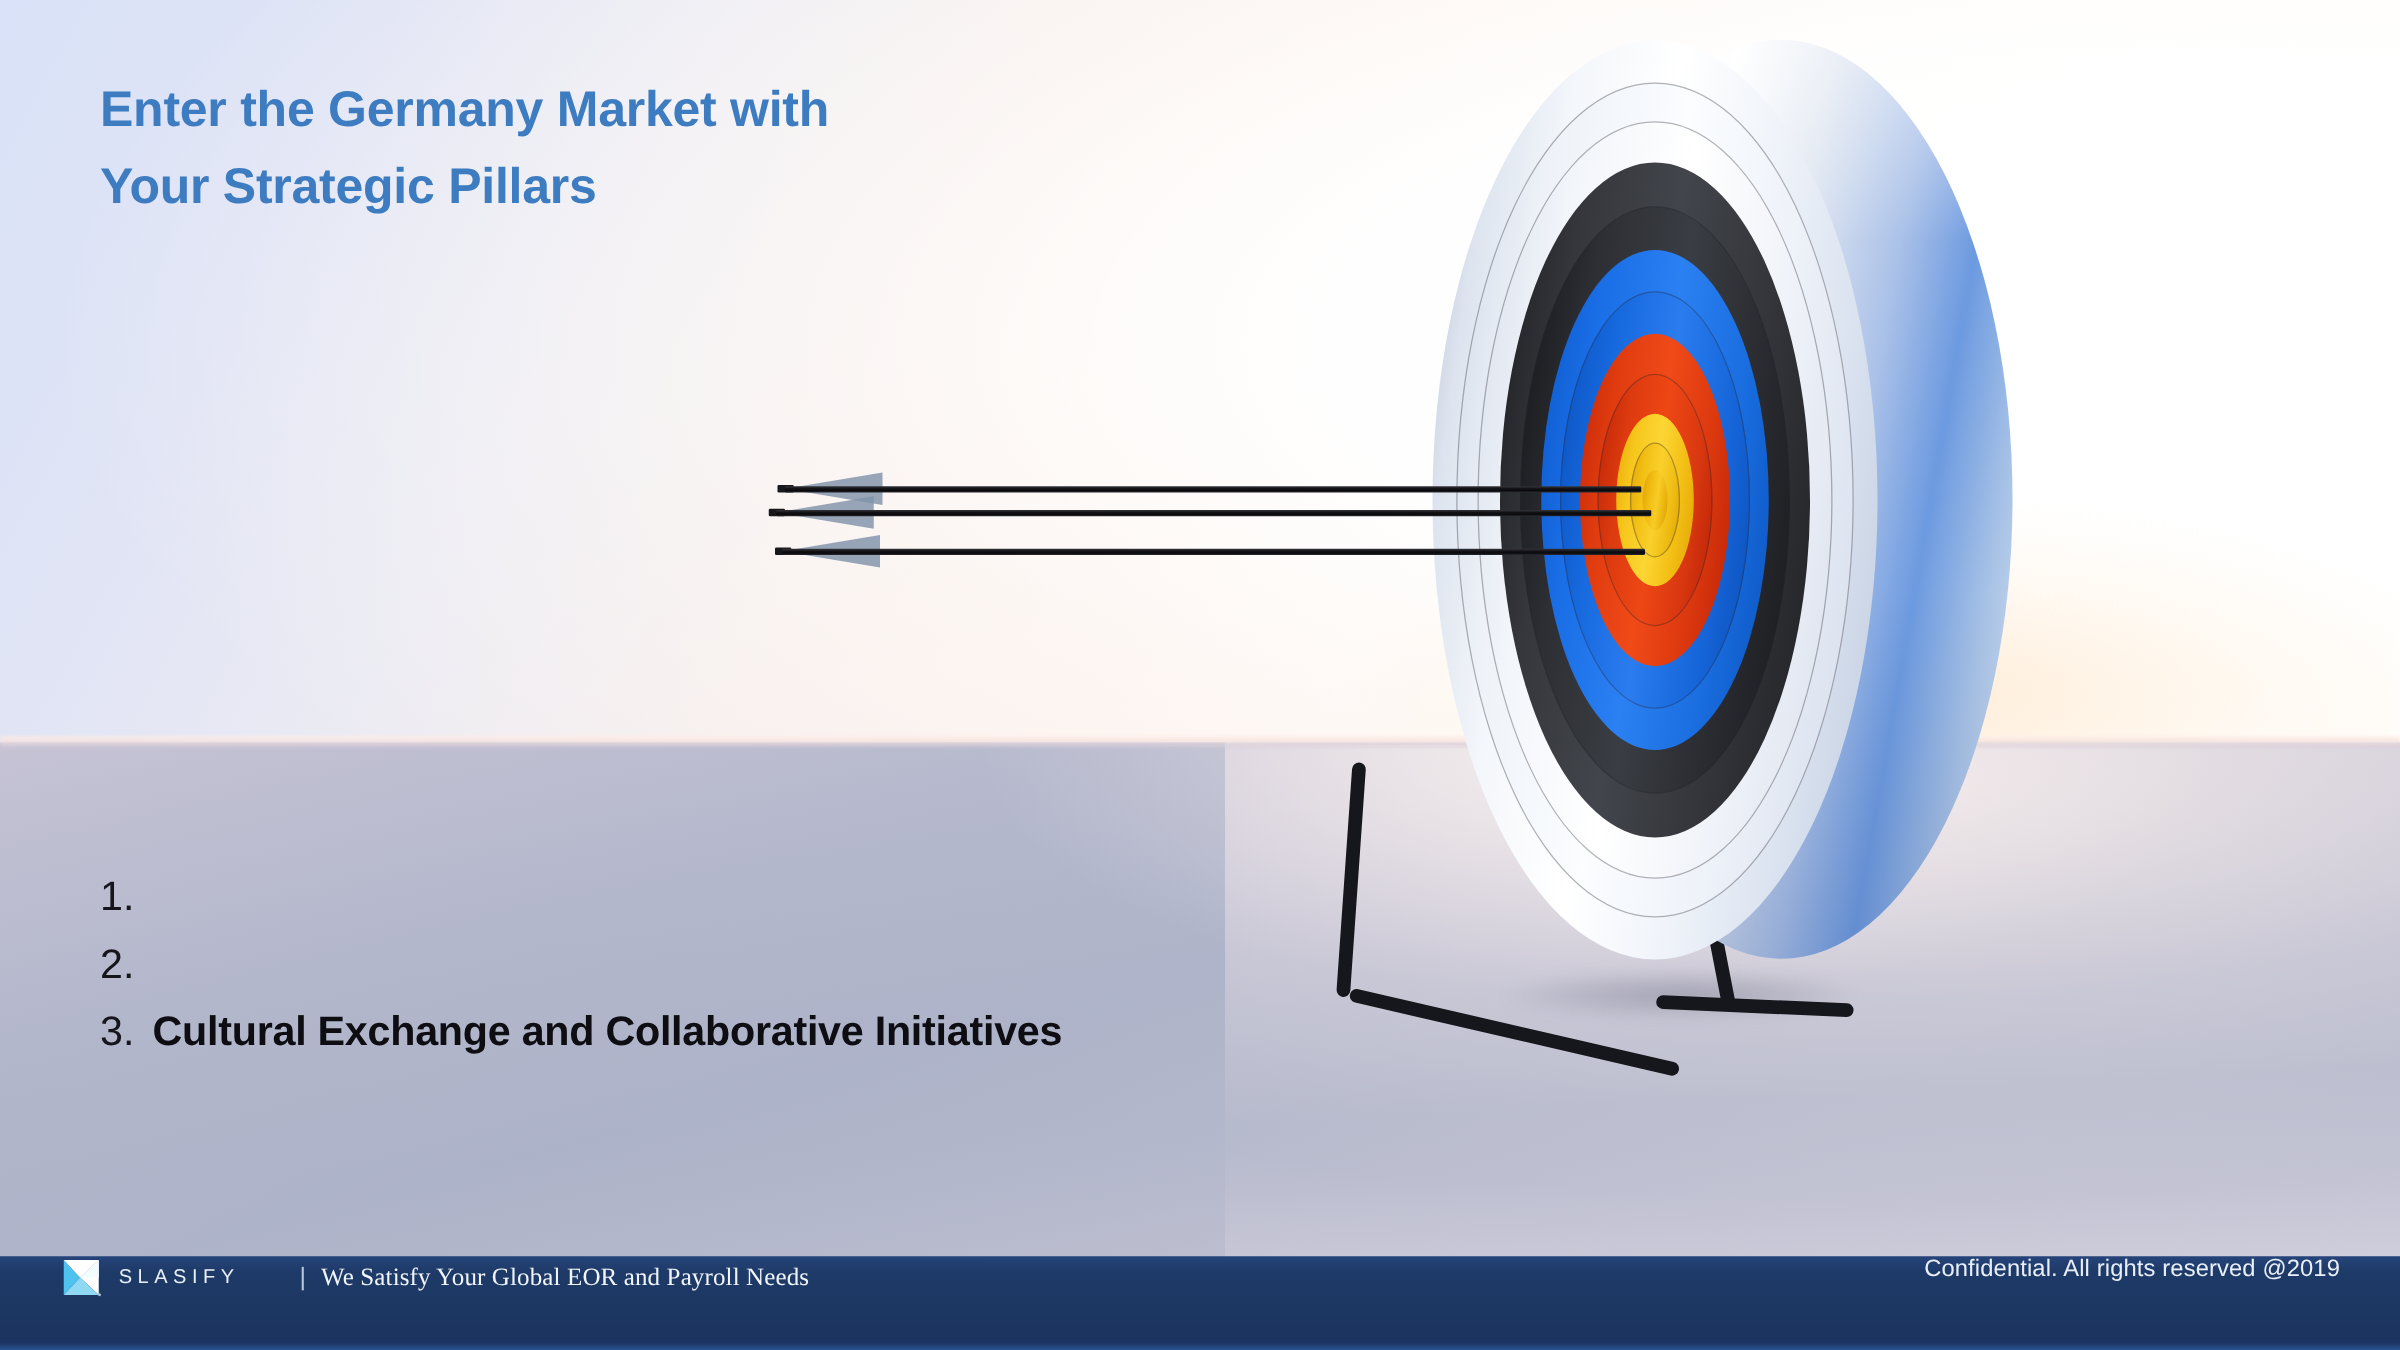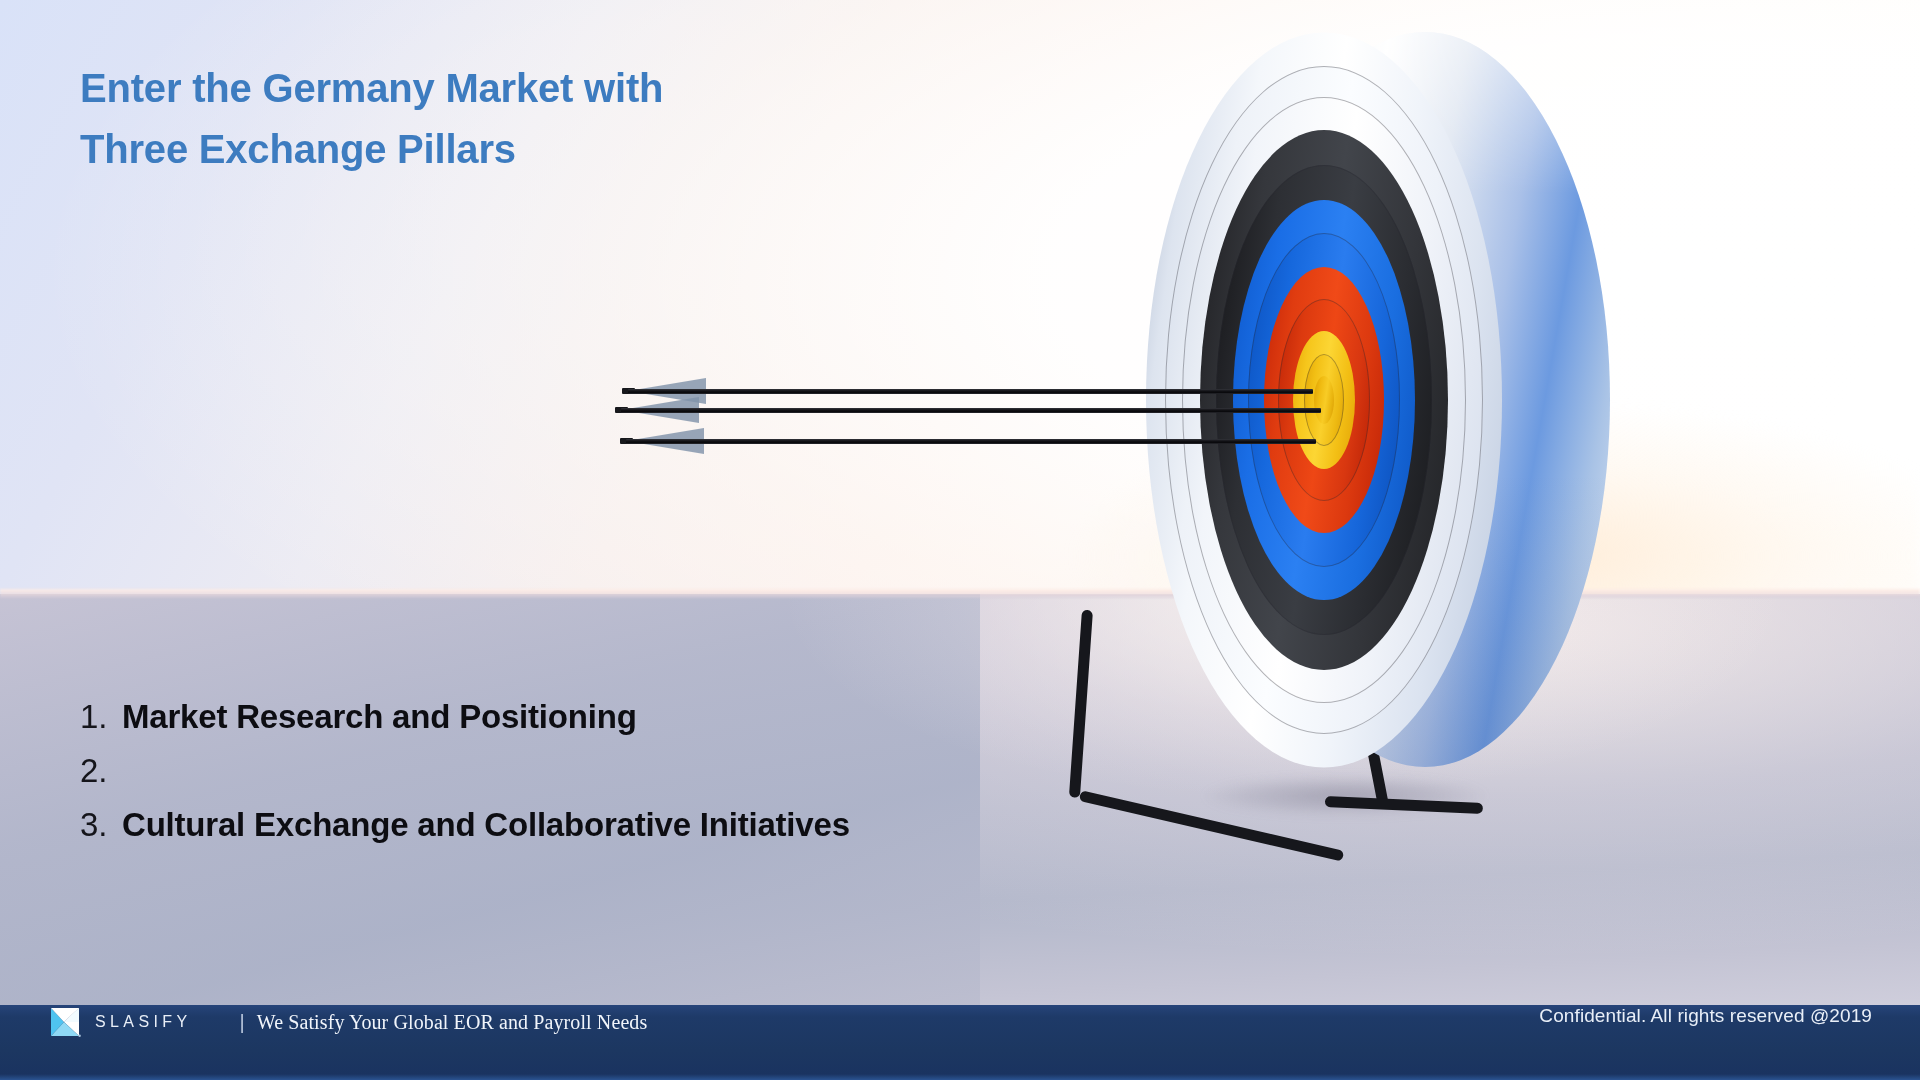--- a/index.html
+++ b/index.html
@@ -320,27 +320,26 @@
     </div>
     <div>
       <div class="nock" style="left:-500px; top:428px;"></div>
       <div class="fletch" style="left:-494px; top:418px;"></div>
       <div class="arrow" style="left:-494px; top:429px; width:690px;"></div>
     </div>
   </div>
 
   <h1 class="title">
     <span class="title-line">Enter the Germany Market with</span>
-    <span class="title-line">Three Exchange Pillars</span>
+    <span class="title-line">Your Strategic Pillars</span>
   </h1>
 
   <ol class="pillars">
     <li class="pillar">
       <span class="pillar-num">1.</span>
-      <span class="pillar-text">Market Research and Positioning</span>
     </li>
     <li class="pillar">
       <span class="pillar-num">2.</span>
     </li>
     <li class="pillar">
       <span class="pillar-num">3.</span>
       <span class="pillar-text">Cultural Exchange and Collaborative Initiatives</span>
     </li>
   </ol>
 

